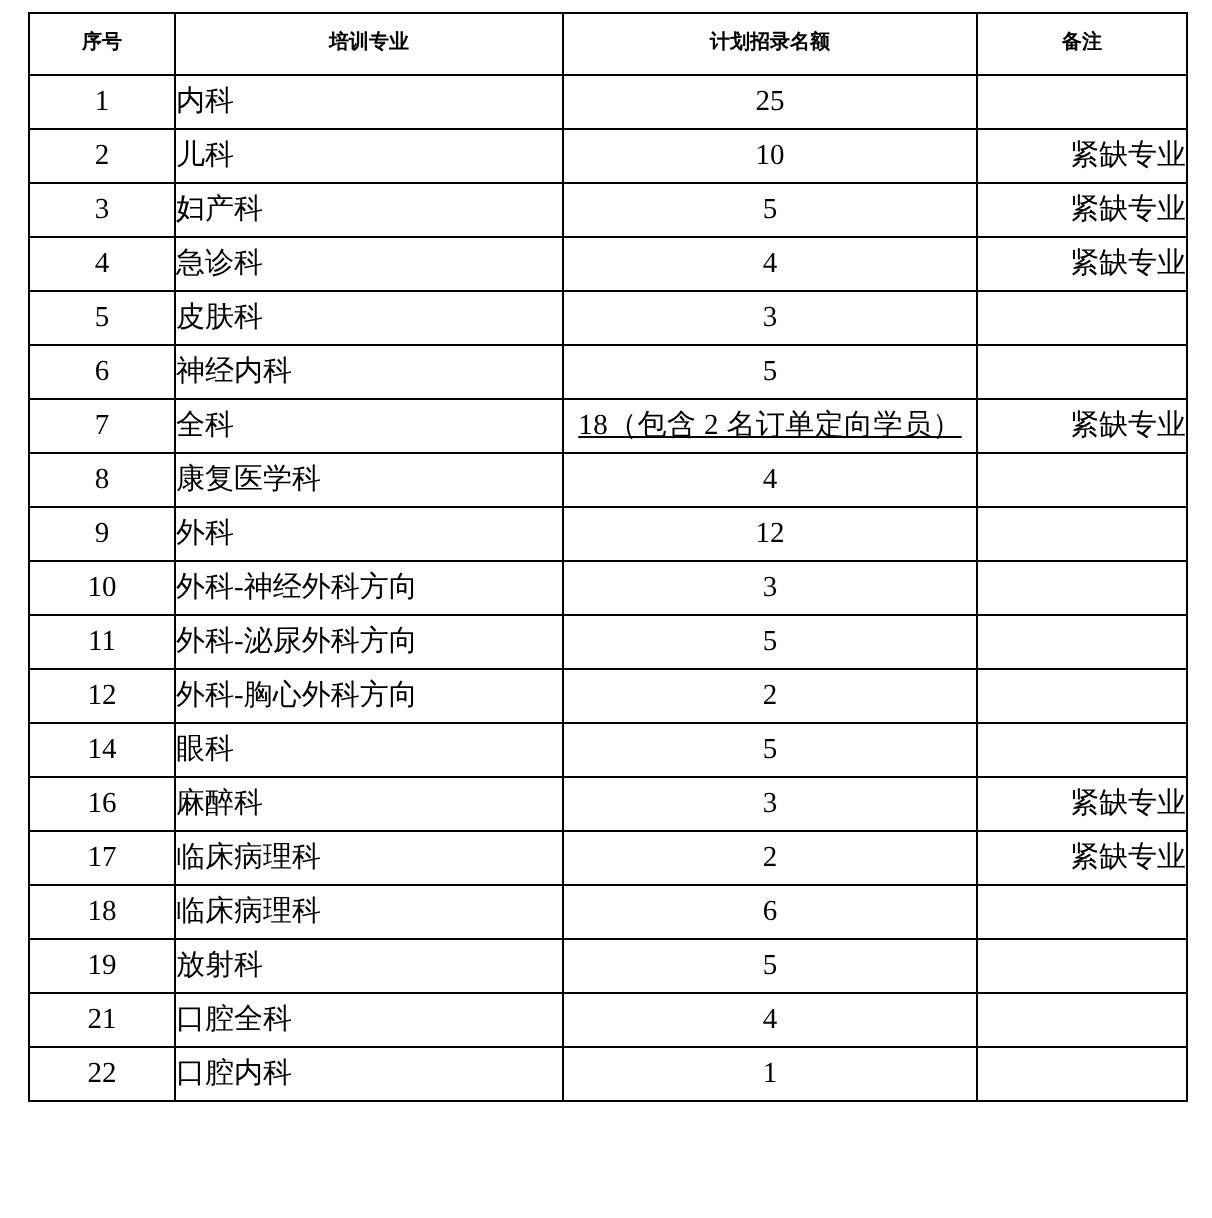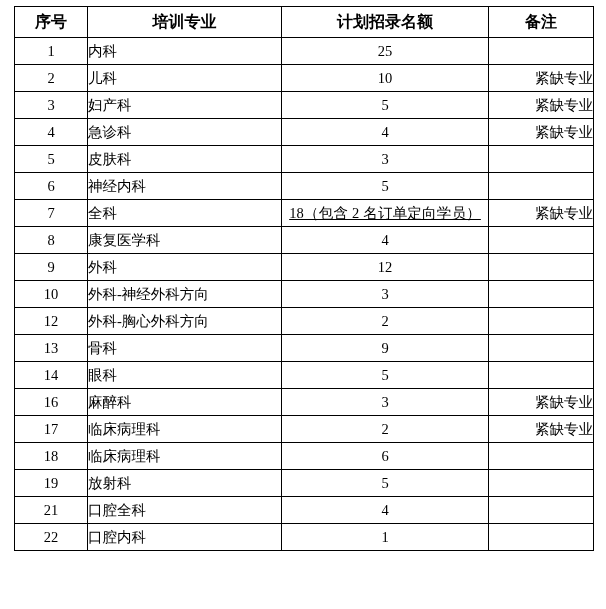--- a/index.html
+++ b/index.html
@@ -35,21 +35,21 @@
   table.grid th, table.grid td {
     border: 1px solid #000000;
     height: 26px;
     padding: 0;
     font-weight: normal;
     font-size: 14.5px;
     line-height: 26px;
     vertical-align: middle;
   }
   table.grid thead th {
-    font-size: 16px;
+    font-size: 10px;
     font-weight: bold;
     text-align: center;
     height: 30px;
     line-height: 30px;
   }
   td.idx {
     text-align: center;
     font-family: "Liberation Serif", "DejaVu Serif", serif;
     font-size: 14.5px;
   }
@@ -146,29 +146,29 @@
           <td class="quota">12</td>
           <td class="note"></td>
         </tr>
         <tr>
           <td class="idx">10</td>
           <td class="major">外科-神经外科方向</td>
           <td class="quota">3</td>
           <td class="note"></td>
         </tr>
         <tr>
+          <td class="idx">11</td>
+          <td class="major">外科-泌尿外科方向</td>
+          <td class="quota">5</td>
+          <td class="note"></td>
+        </tr>
+        <tr>
           <td class="idx">12</td>
           <td class="major">外科-胸心外科方向</td>
           <td class="quota">2</td>
-          <td class="note"></td>
-        </tr>
-        <tr>
-          <td class="idx">13</td>
-          <td class="major">骨科</td>
-          <td class="quota">9</td>
           <td class="note"></td>
         </tr>
         <tr>
           <td class="idx">14</td>
           <td class="major">眼科</td>
           <td class="quota">5</td>
           <td class="note"></td>
         </tr>
         <tr>
           <td class="idx">16</td>

